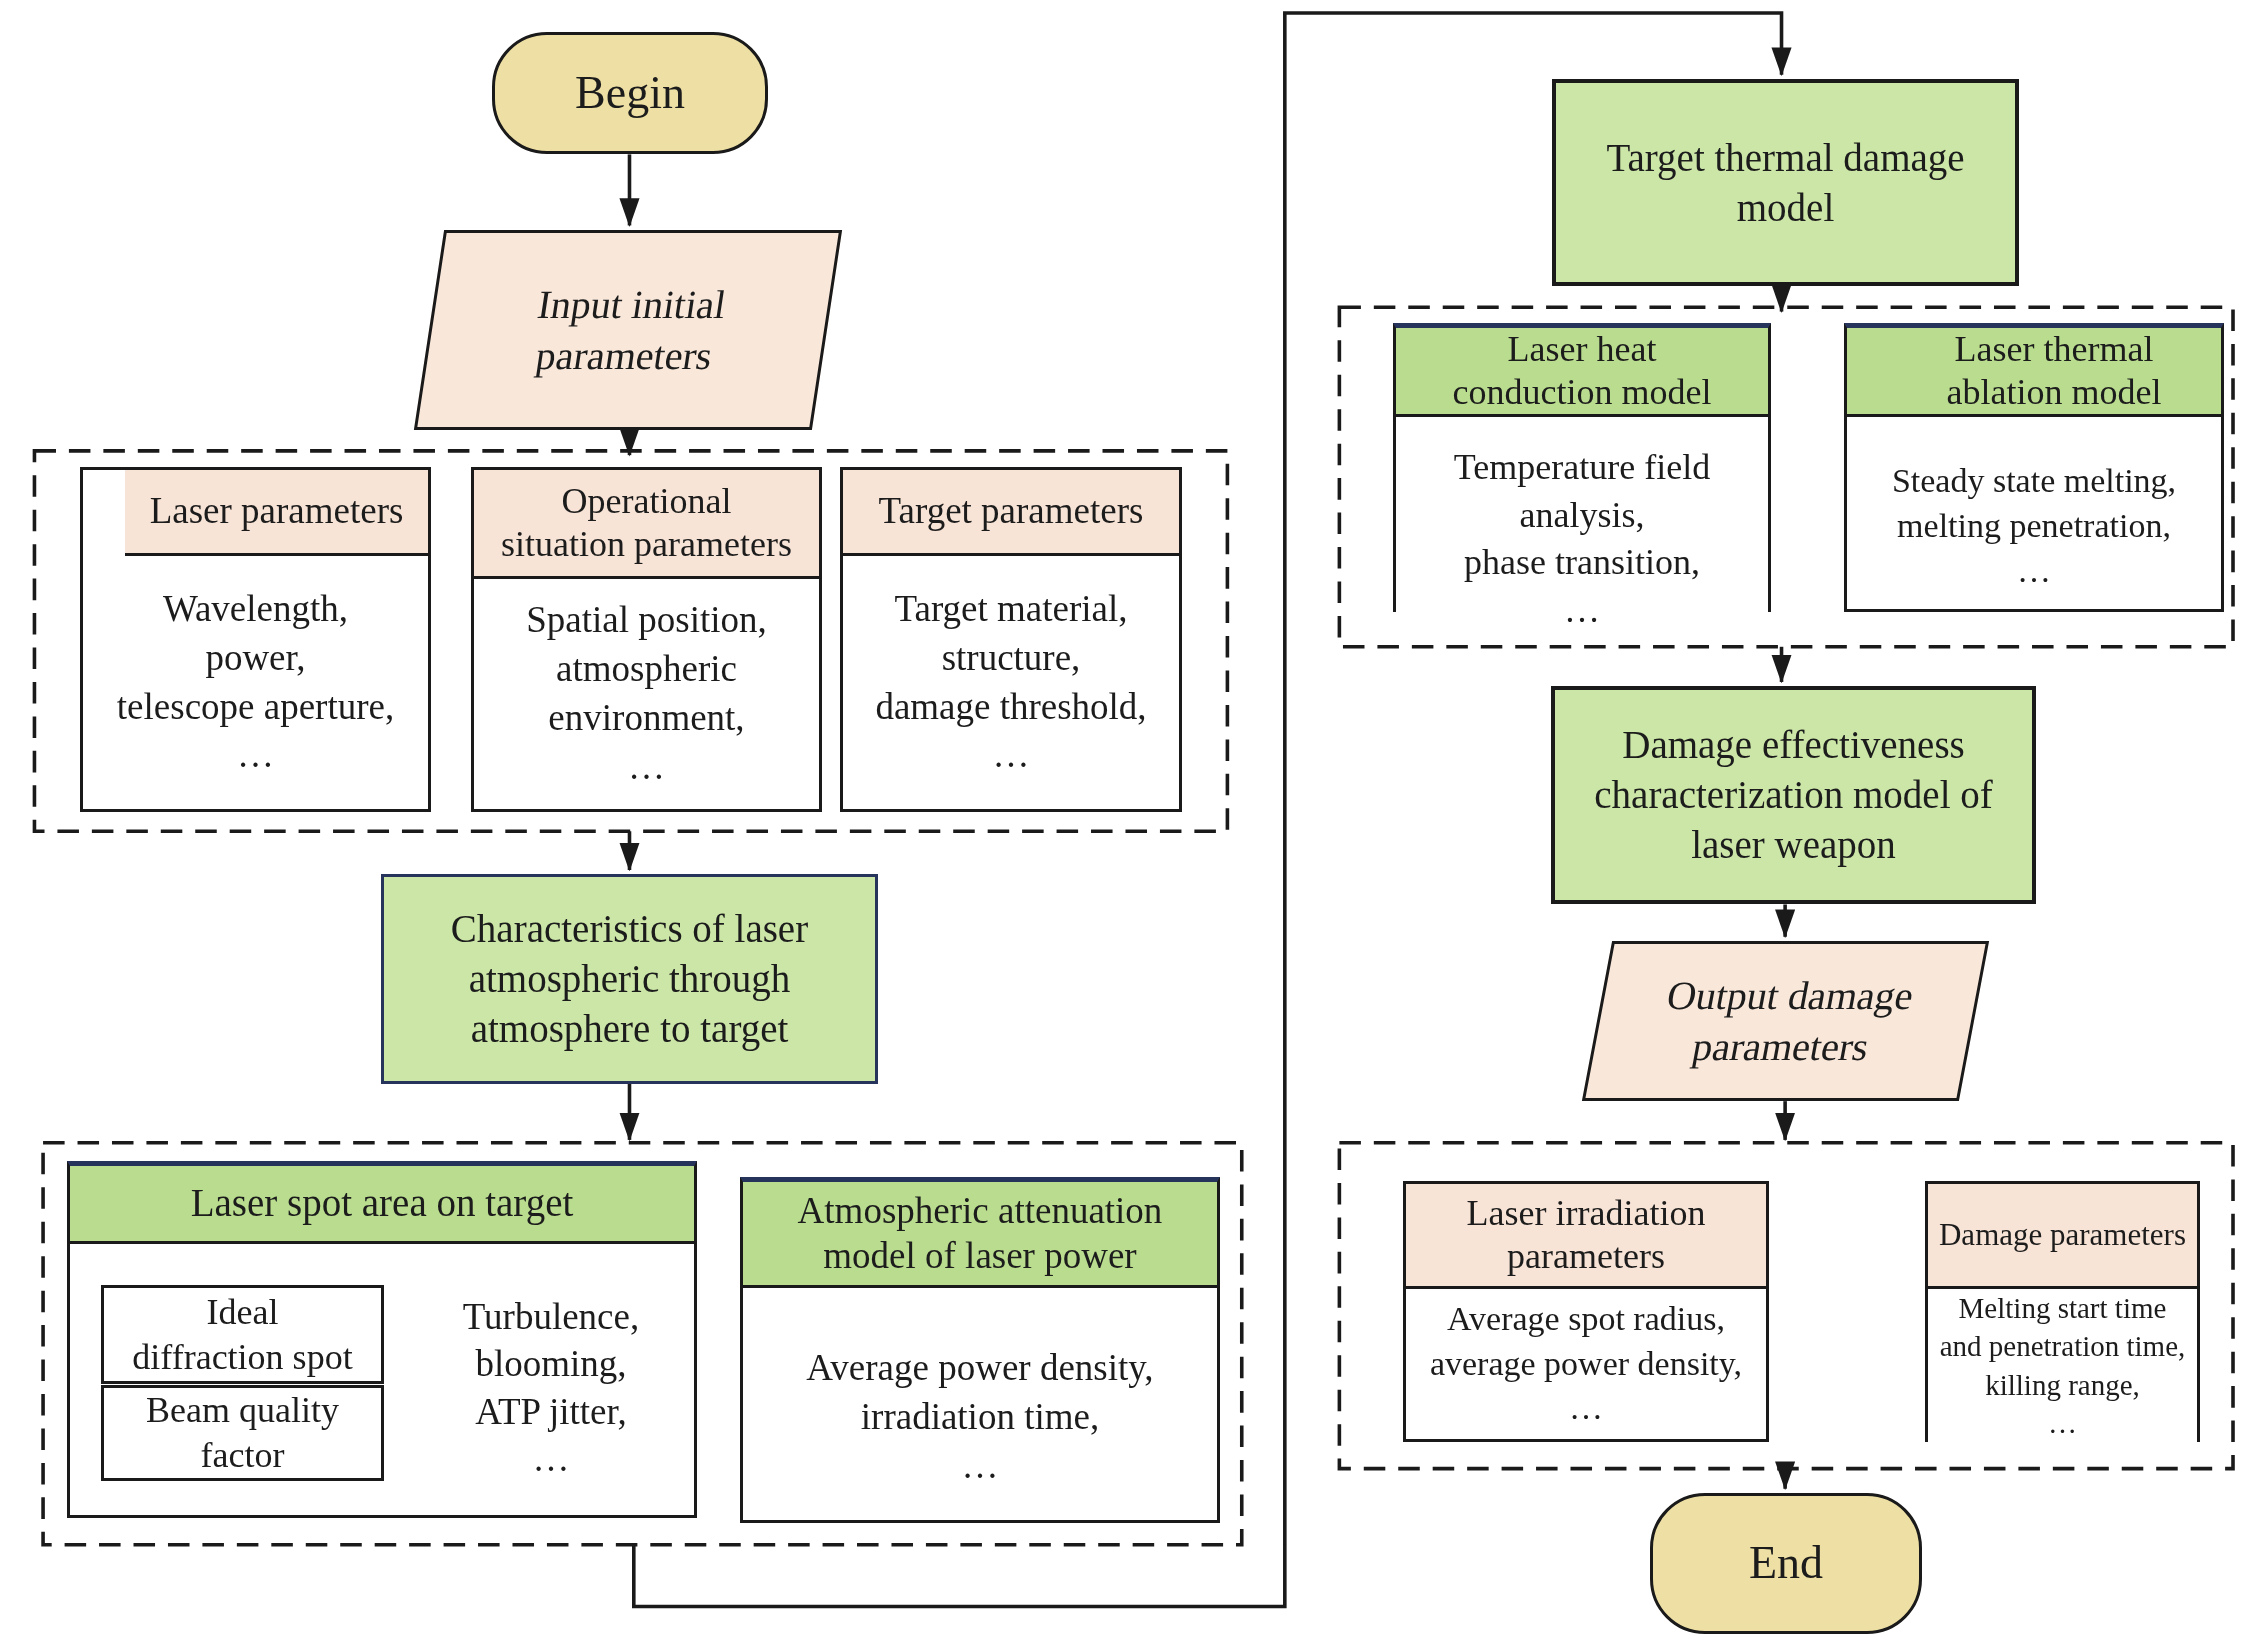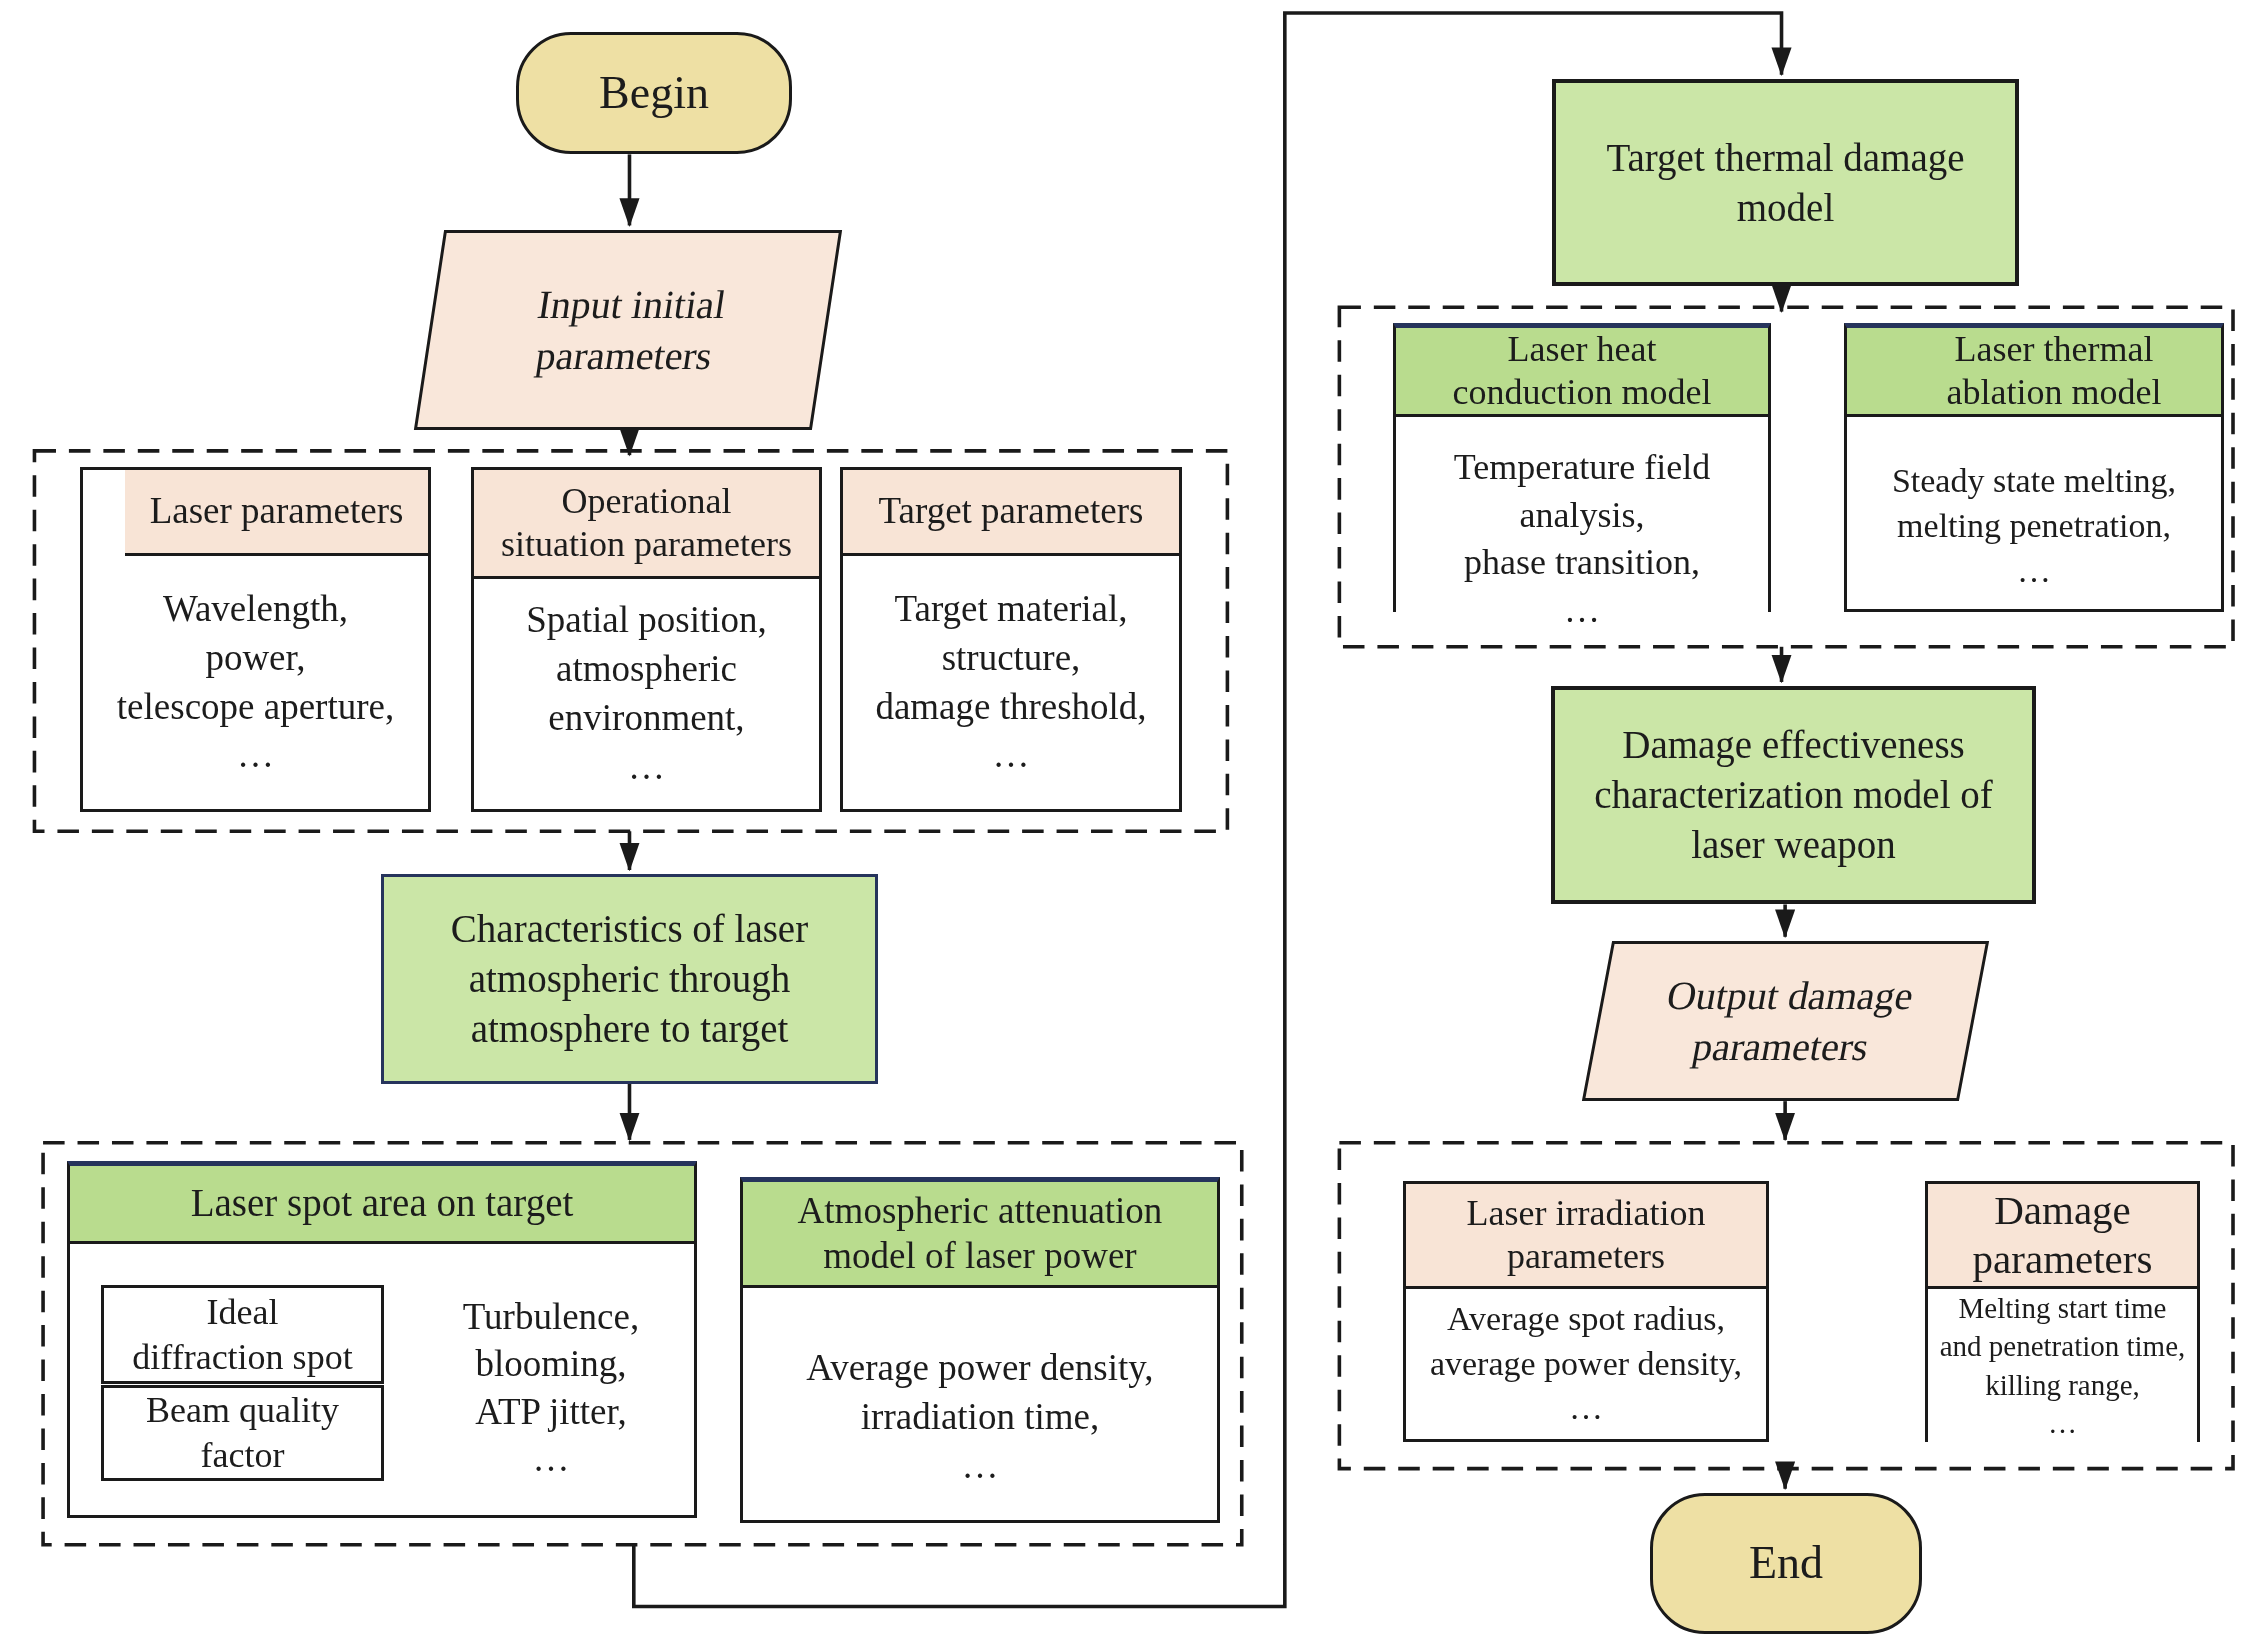--- a/index.html
+++ b/index.html
@@ -24,21 +24,21 @@
   }
   .hd.pink{background:#f8e4d6;}
   .hd.green{background:#b9dc8e;}
   .bd{
     box-sizing:border-box;flex:1 1 auto;display:flex;align-items:center;justify-content:center;
     text-align:center;white-space:pre-line;background:#ffffff;line-height:1.32;
   }
   .small{position:absolute;box-sizing:border-box;background:#fff;border:3.6px solid #1a1a1a;
     display:flex;align-items:center;justify-content:center;text-align:center;white-space:pre-line;line-height:1.25;}
   .fs55{font-size:39px}.fs52{font-size:37px}.fs50{font-size:36px}
-  .fs48{font-size:34px}.fs46{font-size:41px}.fs40{font-size:29px}
+  .fs48{font-size:34px}.fs46{font-size:31px}.fs40{font-size:29px}
   .skew1{transform:skewX(-8.6deg);}
   .skew2{transform:skewX(-10.7deg);}
 </style>
 </head>
 <body>
 
 <div class="canvas">
 
   <svg class="layer" width="2261" height="1646" viewBox="0 0 3150 2293">
     <defs>
@@ -59,21 +59,21 @@
     <line x1="877" y1="599" x2="877" y2="634" stroke="#1a1a1a" stroke-width="5" marker-end="url(#ah)"></line>
     <line x1="877" y1="1158" x2="877" y2="1212" stroke="#1a1a1a" stroke-width="5" marker-end="url(#ah)"></line>
     <line x1="877" y1="1510" x2="877" y2="1588" stroke="#1a1a1a" stroke-width="5" marker-end="url(#ah)"></line>
     <line x1="2482" y1="398" x2="2482" y2="434" stroke="#1a1a1a" stroke-width="5" marker-end="url(#ah)"></line>
     <line x1="2482" y1="901" x2="2482" y2="950" stroke="#1a1a1a" stroke-width="5" marker-end="url(#ah)"></line>
     <line x1="2487" y1="1260" x2="2487" y2="1305" stroke="#1a1a1a" stroke-width="5" marker-end="url(#ah)"></line>
     <line x1="2487" y1="1534" x2="2487" y2="1588" stroke="#1a1a1a" stroke-width="5" marker-end="url(#ah)"></line>
     <line x1="2487" y1="2046" x2="2487" y2="2074" stroke="#1a1a1a" stroke-width="5" marker-end="url(#ah)"></line>
   </svg>
 
-  <div class="node terminator" style="left:516px;top:32px;width:276px;height:122px;">Begin</div>
+  <div class="node terminator" style="left:492px;top:32px;width:276px;height:122px;">Begin</div>
 
   <div class="node para skew1" style="left:429px;top:230px;width:398px;height:200px;"><span class="skew-fix">Input initial
 parameters</span></div>
 
   <div class="composite" style="left:80px;top:467px;width:351px;height:345px;">
     <div class="hd pink fs52" style="height:86px;margin-left:42px;">Laser parameters</div>
     <div class="bd fs52">Wavelength,
 power,
 telescope aperture,
 …</div>

